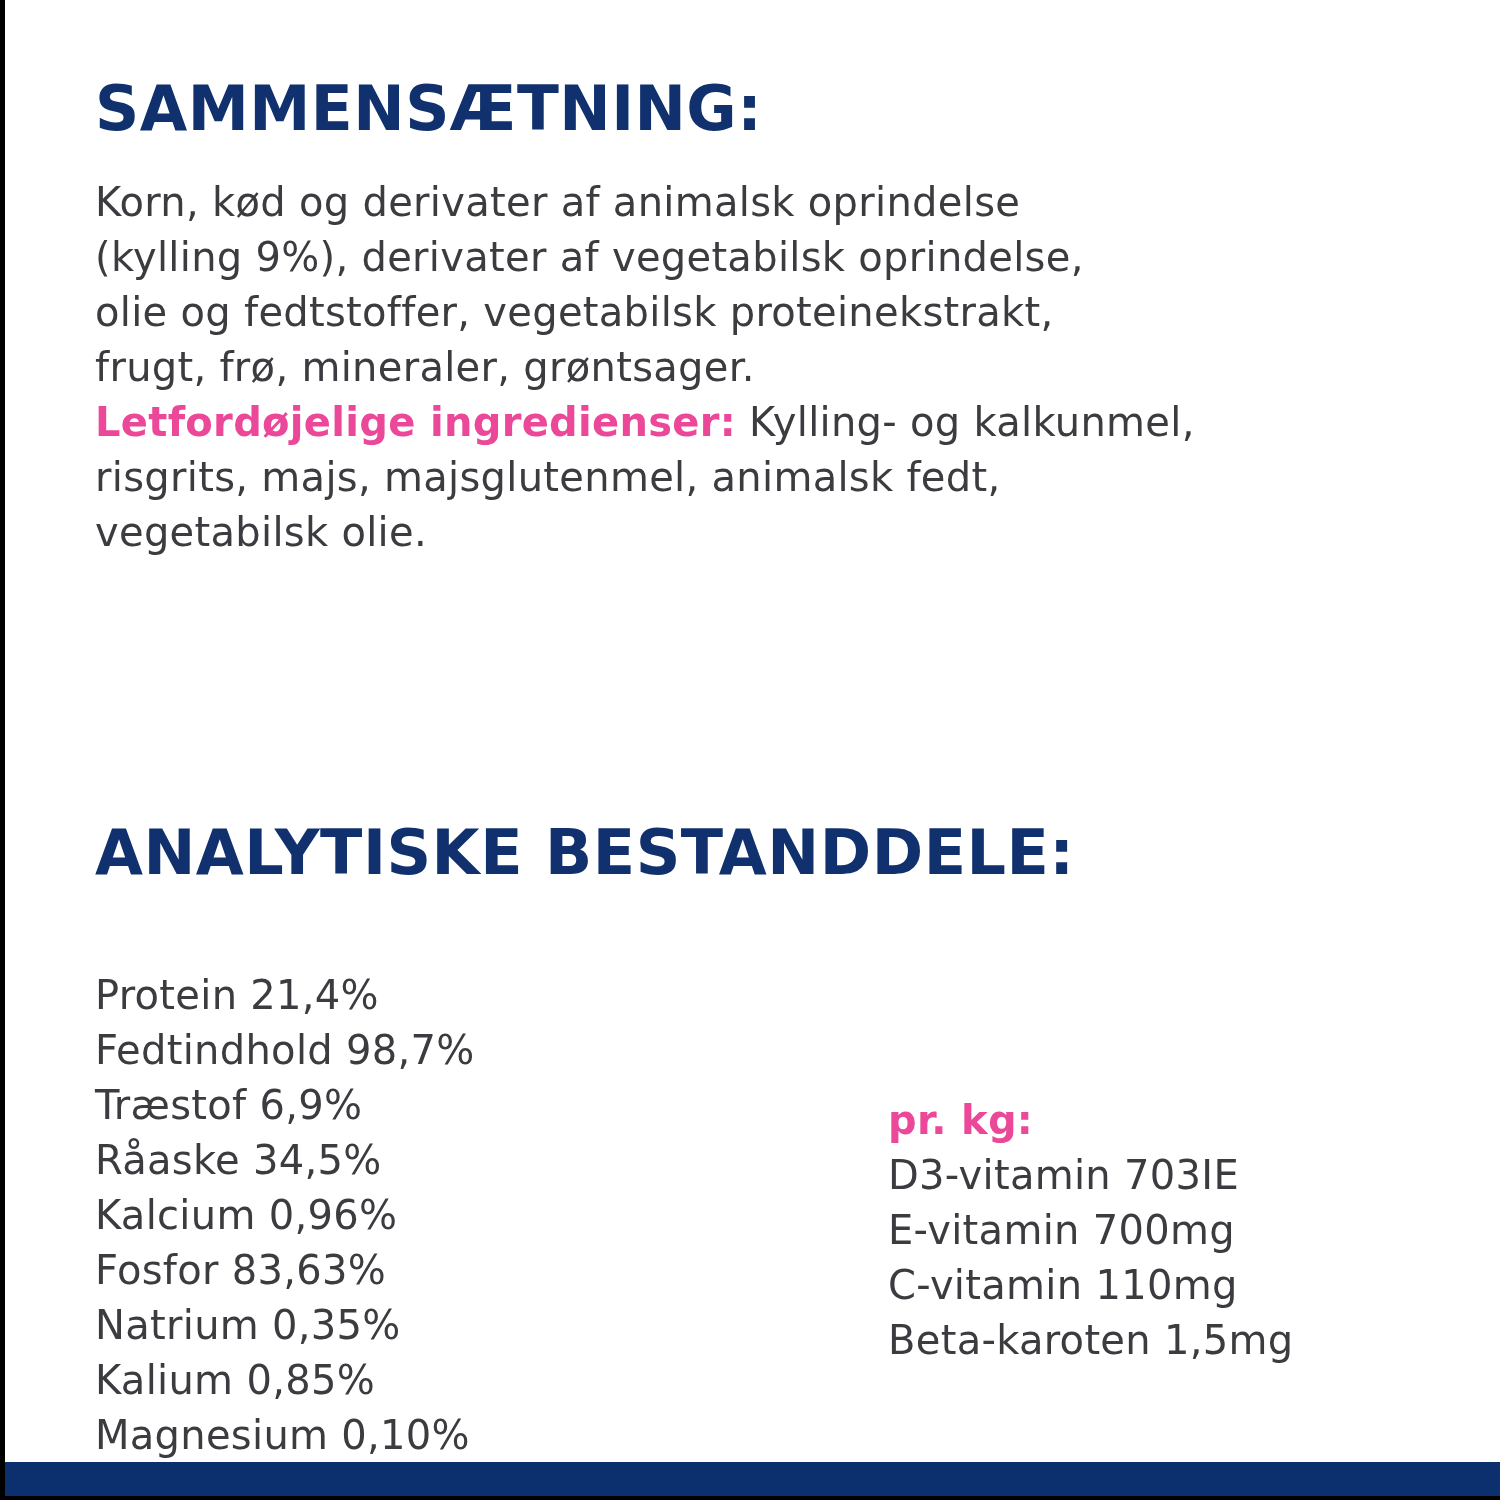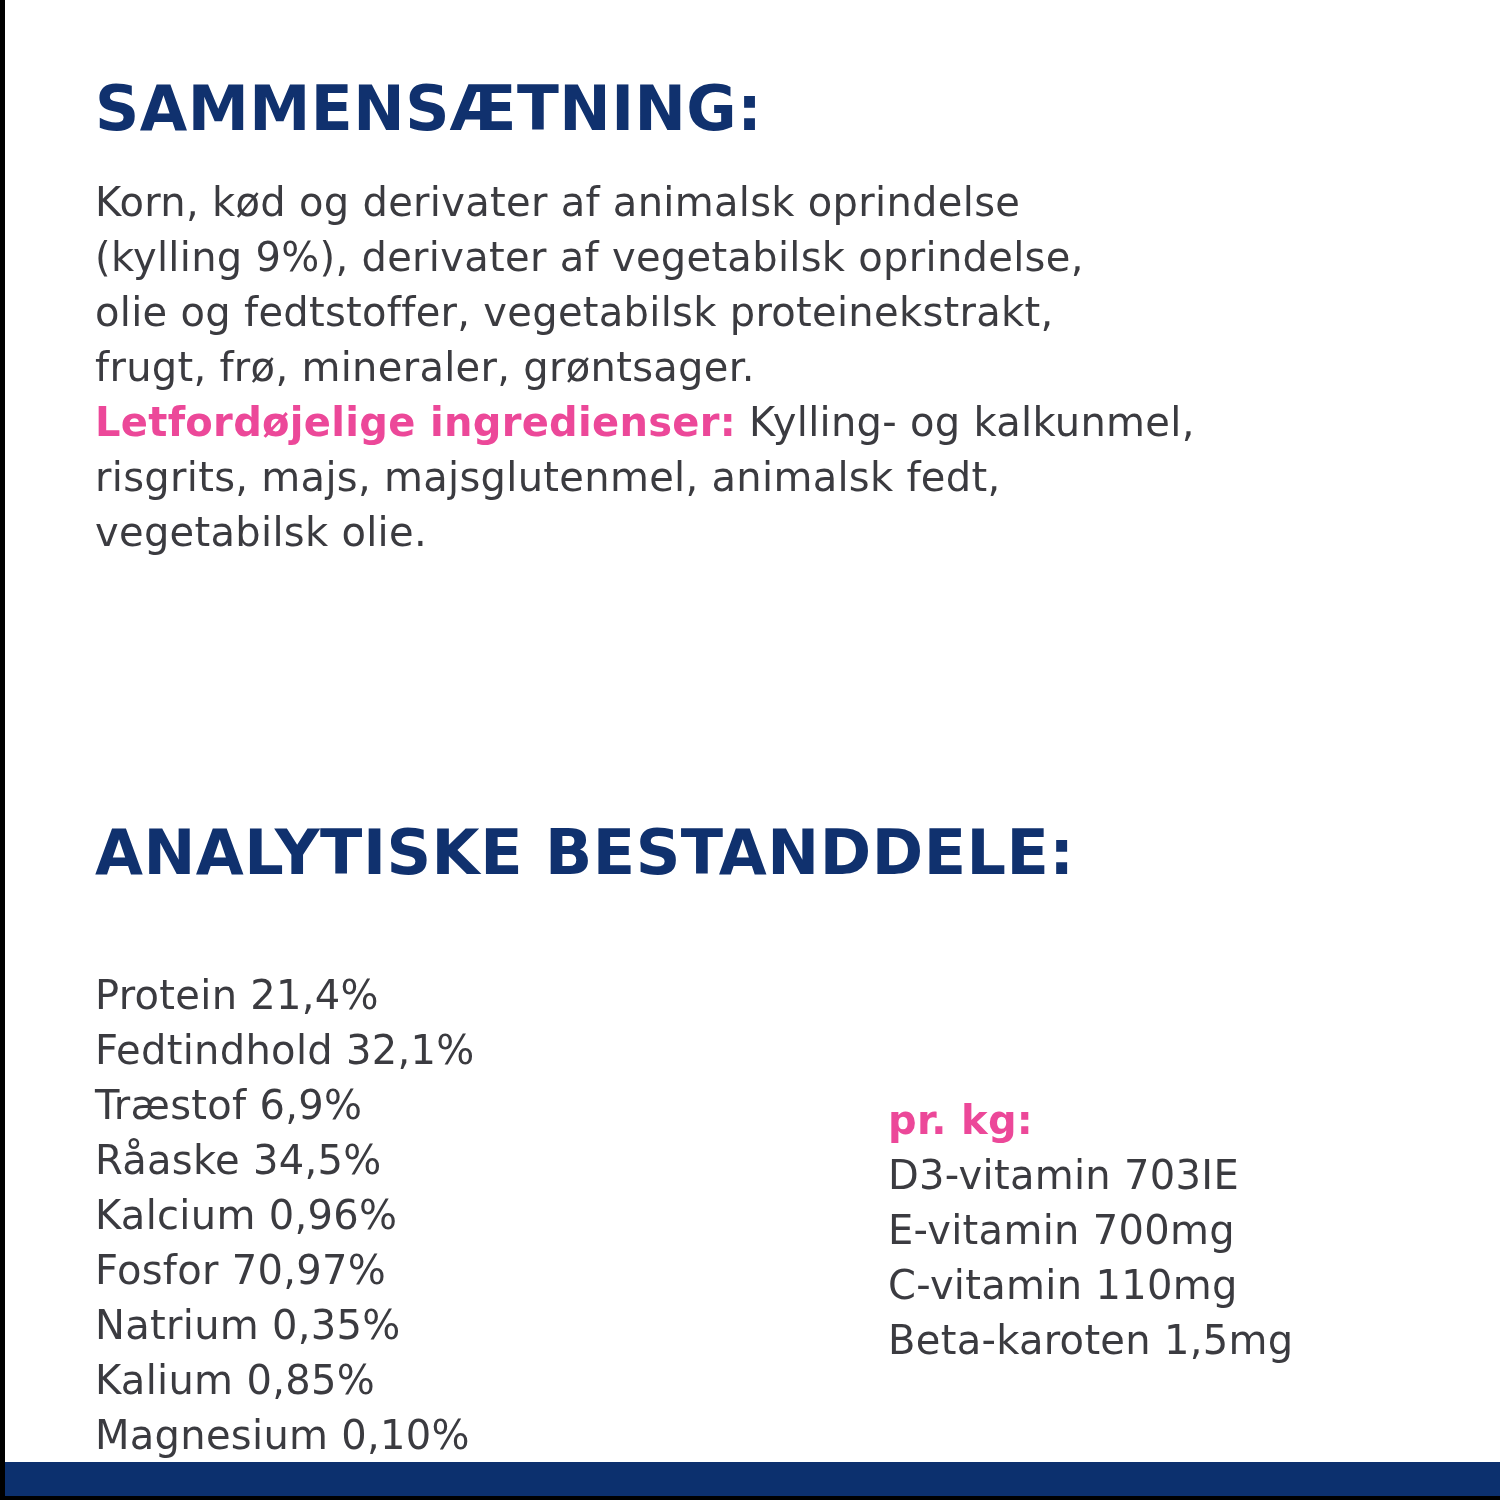--- a/index.html
+++ b/index.html
@@ -68,25 +68,25 @@
     <span class="line">frugt, frø, mineraler, grøntsager.</span>
     <span class="line"><span class="bold-grey">Letfordøjelige ingredienser:</span><span> Kylling- og kalkunmel,</span></span>
     <span class="line">risgrits, majs, majsglutenmel, animalsk fedt,</span>
     <span class="line">vegetabilsk olie.</span>
   </div>
 
   <h1 id="h-analytical" class="heading">ANALYTISKE BESTANDDELE:</h1>
 
   <div id="analysis-list" class="body-text">
     <span class="line">Protein 21,4%</span>
-    <span class="line">Fedtindhold 32,1%</span>
+    <span class="line">Fedtindhold 98,7%</span>
     <span class="line">Træstof 6,9%</span>
     <span class="line">Råaske 34,5%</span>
     <span class="line">Kalcium 0,96%</span>
-    <span class="line">Fosfor 70,97%</span>
+    <span class="line">Fosfor 83,63%</span>
     <span class="line">Natrium 0,35%</span>
     <span class="line">Kalium 0,85%</span>
     <span class="line">Magnesium 0,10%</span>
   </div>
 
   <div id="vitamin-block" class="body-text">
     <span class="line bold-grey">pr. kg:</span>
     <span class="line">D3-vitamin 703IE</span>
     <span class="line">E-vitamin 700mg</span>
     <span class="line">C-vitamin 110mg</span>

